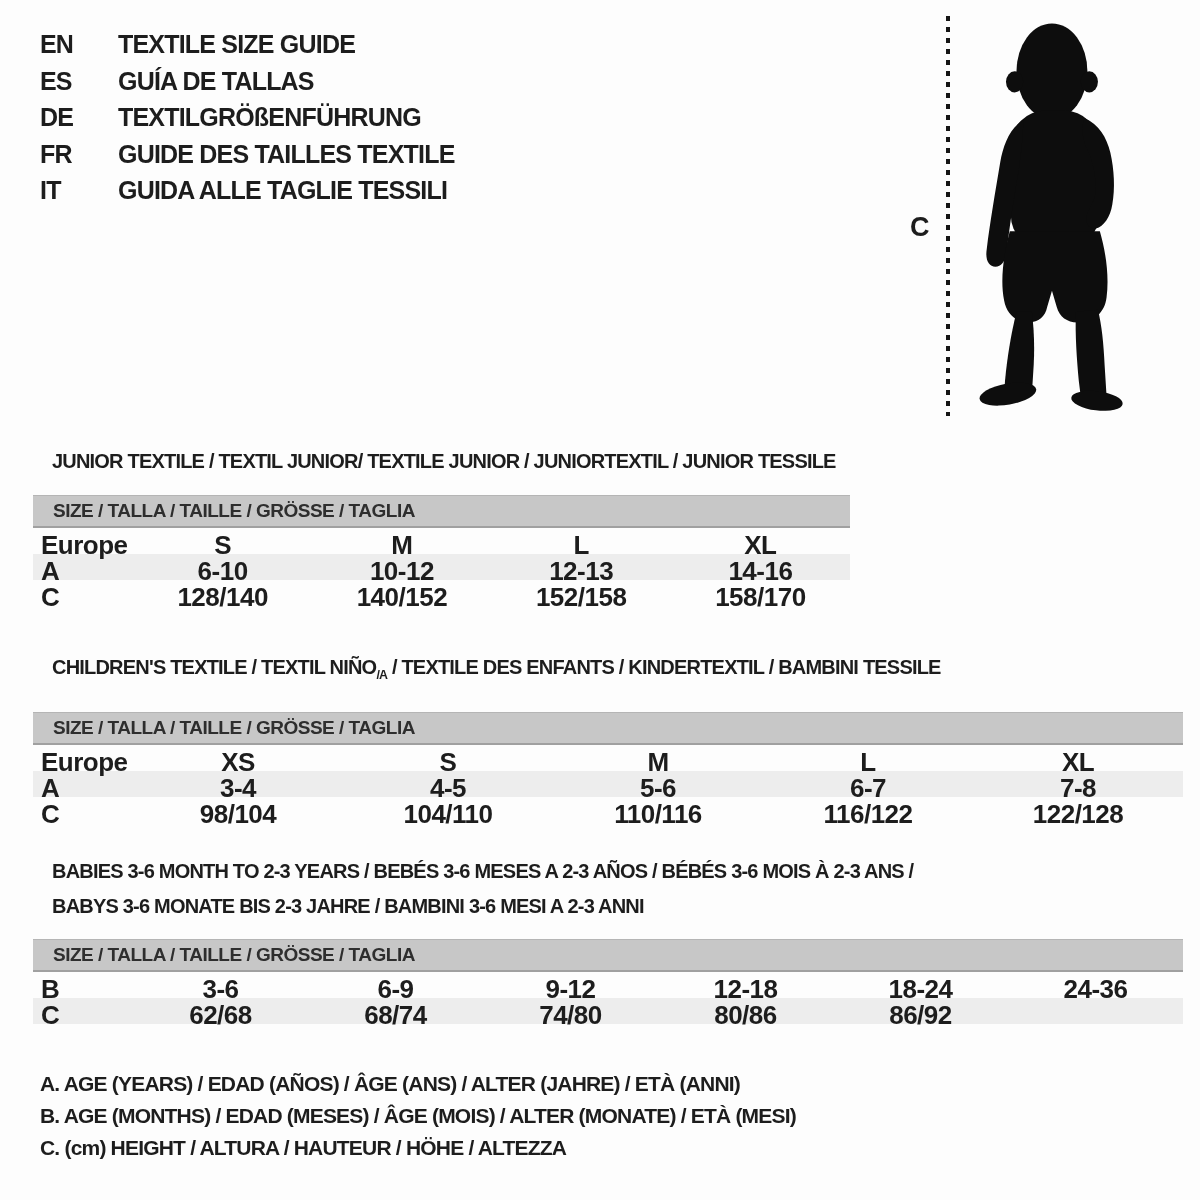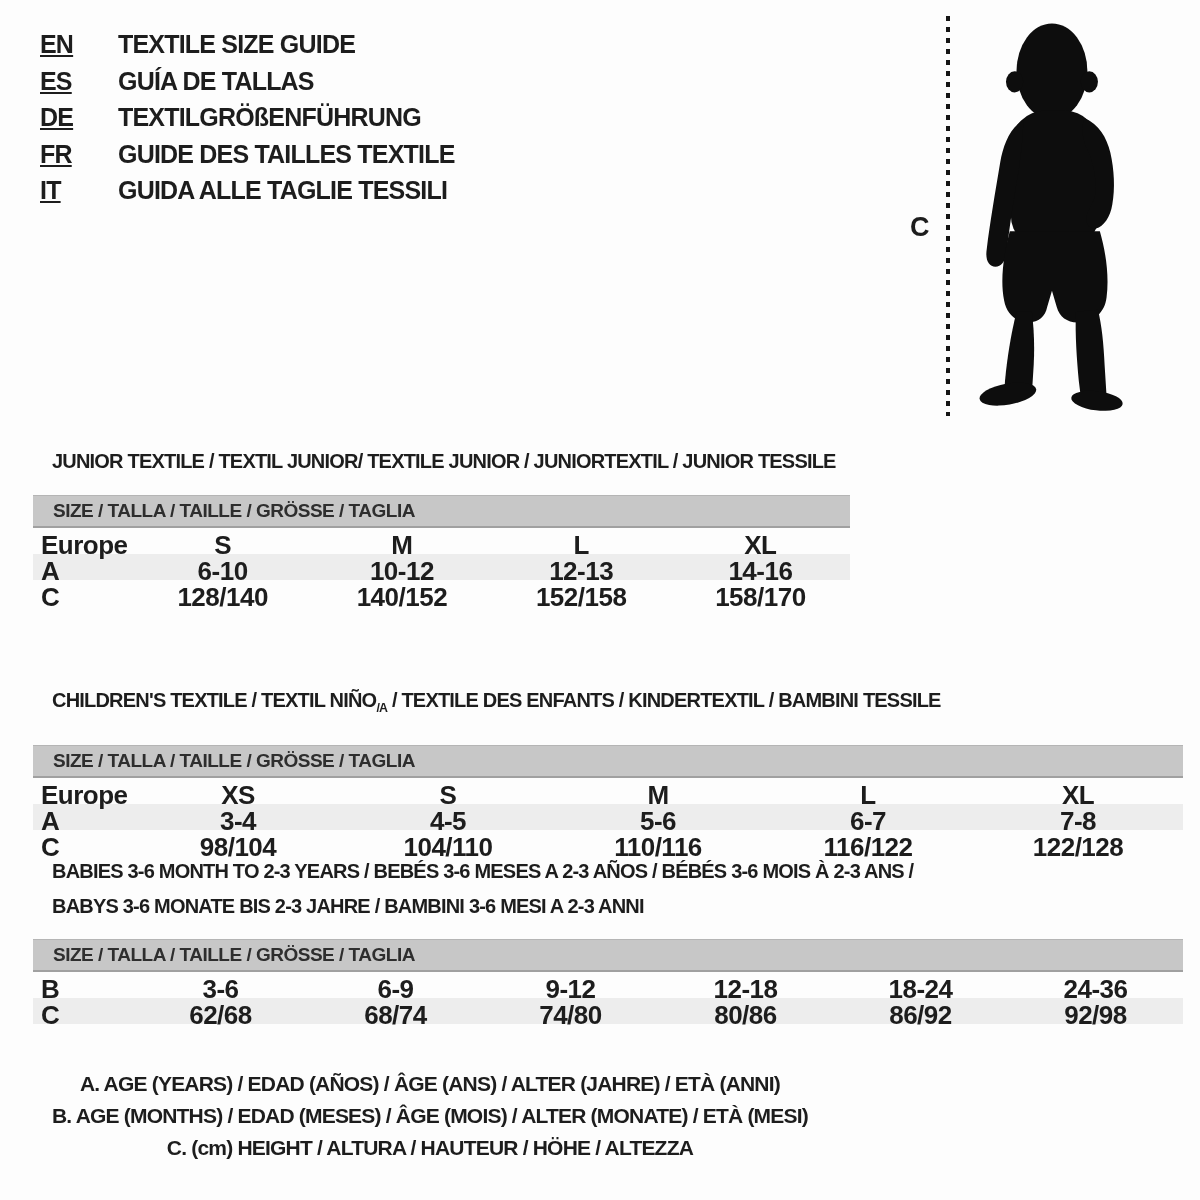--- a/index.html
+++ b/index.html
@@ -9,50 +9,50 @@
     font-family:"Liberation Sans","DejaVu Sans",sans-serif;
     font-weight:bold;
     color:var(--text,#1d1d1d);
     -webkit-font-smoothing:antialiased;
   }
   .abs{position:absolute;}
 
   
   .lang-block{left:40px;top:26px;}
   .lang-row{display:flex;line-height:36.5px;font-size:25px;letter-spacing:-0.8px;}
-  .lang-code{width:78px;flex:0 0 78px;text-decoration:underline;}
+  .lang-code{width:78px;flex:0 0 78px;}
 
   
   .measure-label{left:910px;top:212px;font-size:27px;letter-spacing:-0.5px;}
   .dash-line{
     left:946px;top:16px;width:4px;height:400px;
     background:repeating-linear-gradient(to bottom,#151515 0 5px,transparent 5px 11px);
   }
   .toddler{left:960px;top:14px;width:182px;height:402px;}
 
   
   .sec{position:absolute;left:33px;}
   .sec-title{margin:12px;padding-left:7px;font-size:20px;line-height:35px;letter-spacing:-0.8px;font-weight:bold;}
   .sec-title sub{font-size:0.62em;}
   .sec-junior{top:432px;}   .sec-junior  .size-table{margin-top:16px;width:817px;}
-  .sec-children{top:671px;} .sec-children .size-table{margin-top:19px;width:1150px;}
+  .sec-children{top:638px;} .sec-children .size-table{margin-top:19px;width:1150px;}
   .sec-babies{top:842px;}   .sec-babies  .size-table{margin-top:15px;width:1150px;}
 
   .size-header{
     height:30px;line-height:30px;background:var(--header-bg,#c7c7c7);
     border-top:1px solid #b5b5b5;border-bottom:2px solid #a0a0a0;
     padding-left:20px;font-size:19px;letter-spacing:-0.5px;color:#2e2e2e;
   }
   .t-row{display:grid;height:26px;line-height:34px;font-size:26px;letter-spacing:-0.5px;}
   .t-row.shaded{background:var(--shaded-bg,#ededed);}
   .label-cell{text-align:left;padding-left:8px;}
   .val-cell{text-align:center;}
 
   
-  .legend{left:52px;top:1068px;text-align:center;}
+  .legend{left:40px;top:1068px;}
   .legend-line{font-size:21px;line-height:32px;letter-spacing:-0.8px;}
 </style>
 </head>
 <body>
 
 <div>
 
   <div class="abs lang-block">
       <div class="lang-row">
         <span class="lang-code">EN</span>
@@ -178,21 +178,20 @@
             <div class="val-cell">18-24</div>
             <div class="val-cell">24-36</div>
           </div>
           <div class="t-row shaded" style="grid-template-columns: 100px repeat(6, 1fr);">
             <div class="label-cell">C</div>
             <div class="val-cell">62/68</div>
             <div class="val-cell">68/74</div>
             <div class="val-cell">74/80</div>
             <div class="val-cell">80/86</div>
             <div class="val-cell">86/92</div>
-            <div class="val-cell">92/98</div>
           </div>
         </div>
     </div>
   </section>
 
   <div class="abs legend">
       <div class="legend-line">A. AGE (YEARS) / EDAD (AÑOS) / ÂGE (ANS) / ALTER (JAHRE) / ETÀ (ANNI)</div>
       <div class="legend-line">B. AGE (MONTHS) / EDAD (MESES) / ÂGE (MOIS) / ALTER (MONATE) / ETÀ (MESI)</div>
       <div class="legend-line">C. (cm) HEIGHT / ALTURA / HAUTEUR / HÖHE / ALTEZZA</div>
     </div>

